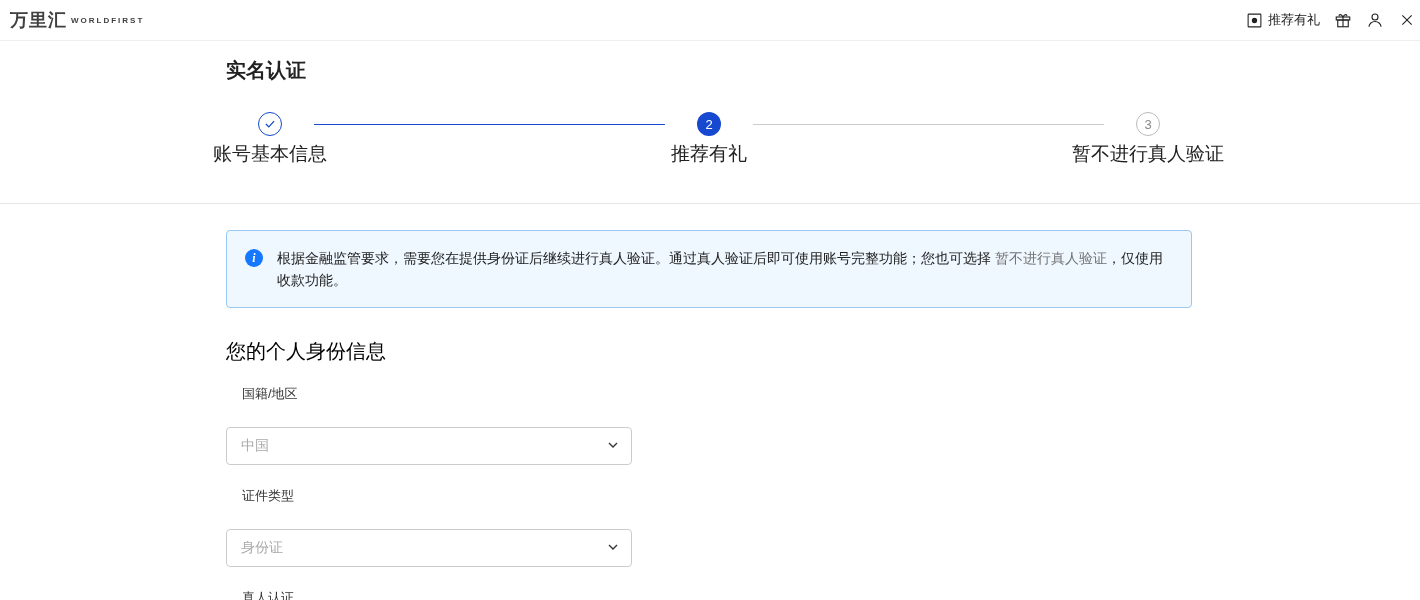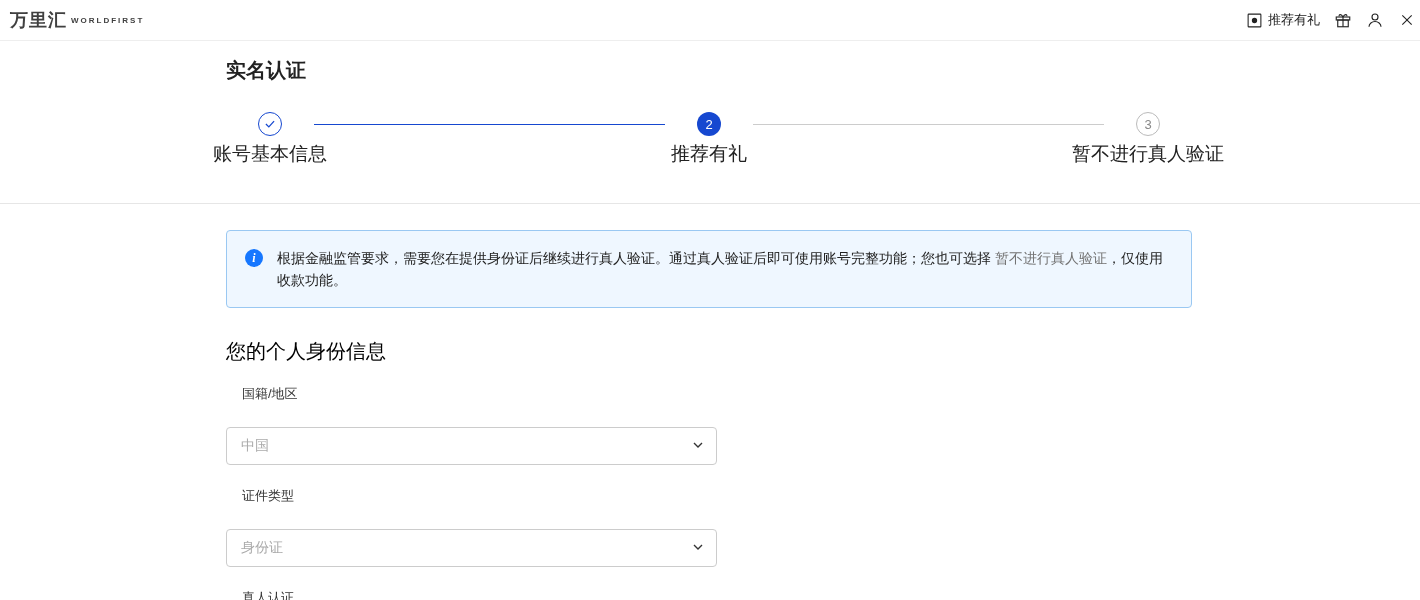--- a/index.html
+++ b/index.html
@@ -30,21 +30,21 @@
 
     .alert { display: flex; align-items: flex-start; gap: 14px; border: 1px solid #9ac8f2; background: #eff7ff; border-radius: 4px; padding: 16px 18px; margin-bottom: 30px; }
     .alert-icon { width: 18px; height: 18px; border-radius: 50%; background: #1677ff; color: #fff; display: flex; align-items: center; justify-content: center; font-style: italic; font-size: 12px; font-weight: 700; flex-shrink: 0; margin-top: 2px; font-family: Georgia, serif; }
     .alert-text { font-size: 14px; line-height: 22px; color: #222; }
     .alert-link { color: #737373; cursor: pointer; }
 
     .sub-title { font-size: 20px; font-weight: 500; color: #000000; margin-bottom: 20px; }
 
     .form-group { margin-bottom: 22px; }
     .form-label { font-size: 13px; color: #333; margin-bottom: 8px; display: block; margin-left: 16px; }
-    .select { width: 491px; height: 38px; border: 1px solid #ccc; border-radius: 4px; background: #fff; display: flex; align-items: center; justify-content: space-between; padding: 0 10px 0 14px; cursor: pointer; color: #aaa; font-size: 14px; margin-top: 24px; }
+    .select { width: 406px; height: 38px; border: 1px solid #ccc; border-radius: 4px; background: #fff; display: flex; align-items: center; justify-content: space-between; padding: 0 10px 0 14px; cursor: pointer; color: #aaa; font-size: 14px; margin-top: 24px; }
     .chevron { color: #444; }
   </style>
 </head>
 <body>
 
 <div class="header">
   <div class="logo">
     <span class="logo-cn">万里汇</span>
     <span class="logo-en">
       <span>WORLD</span>

